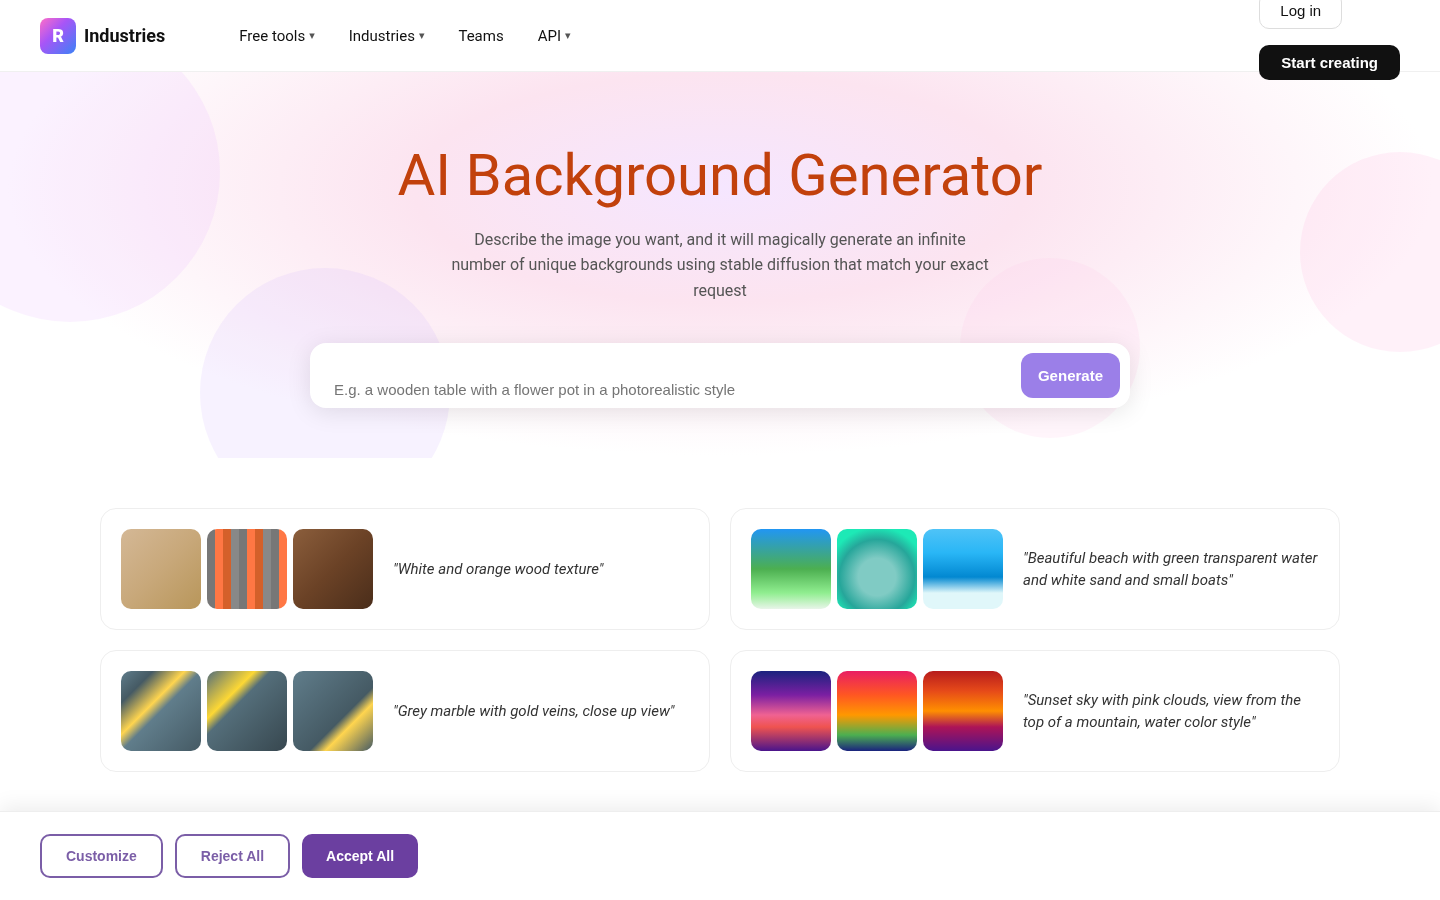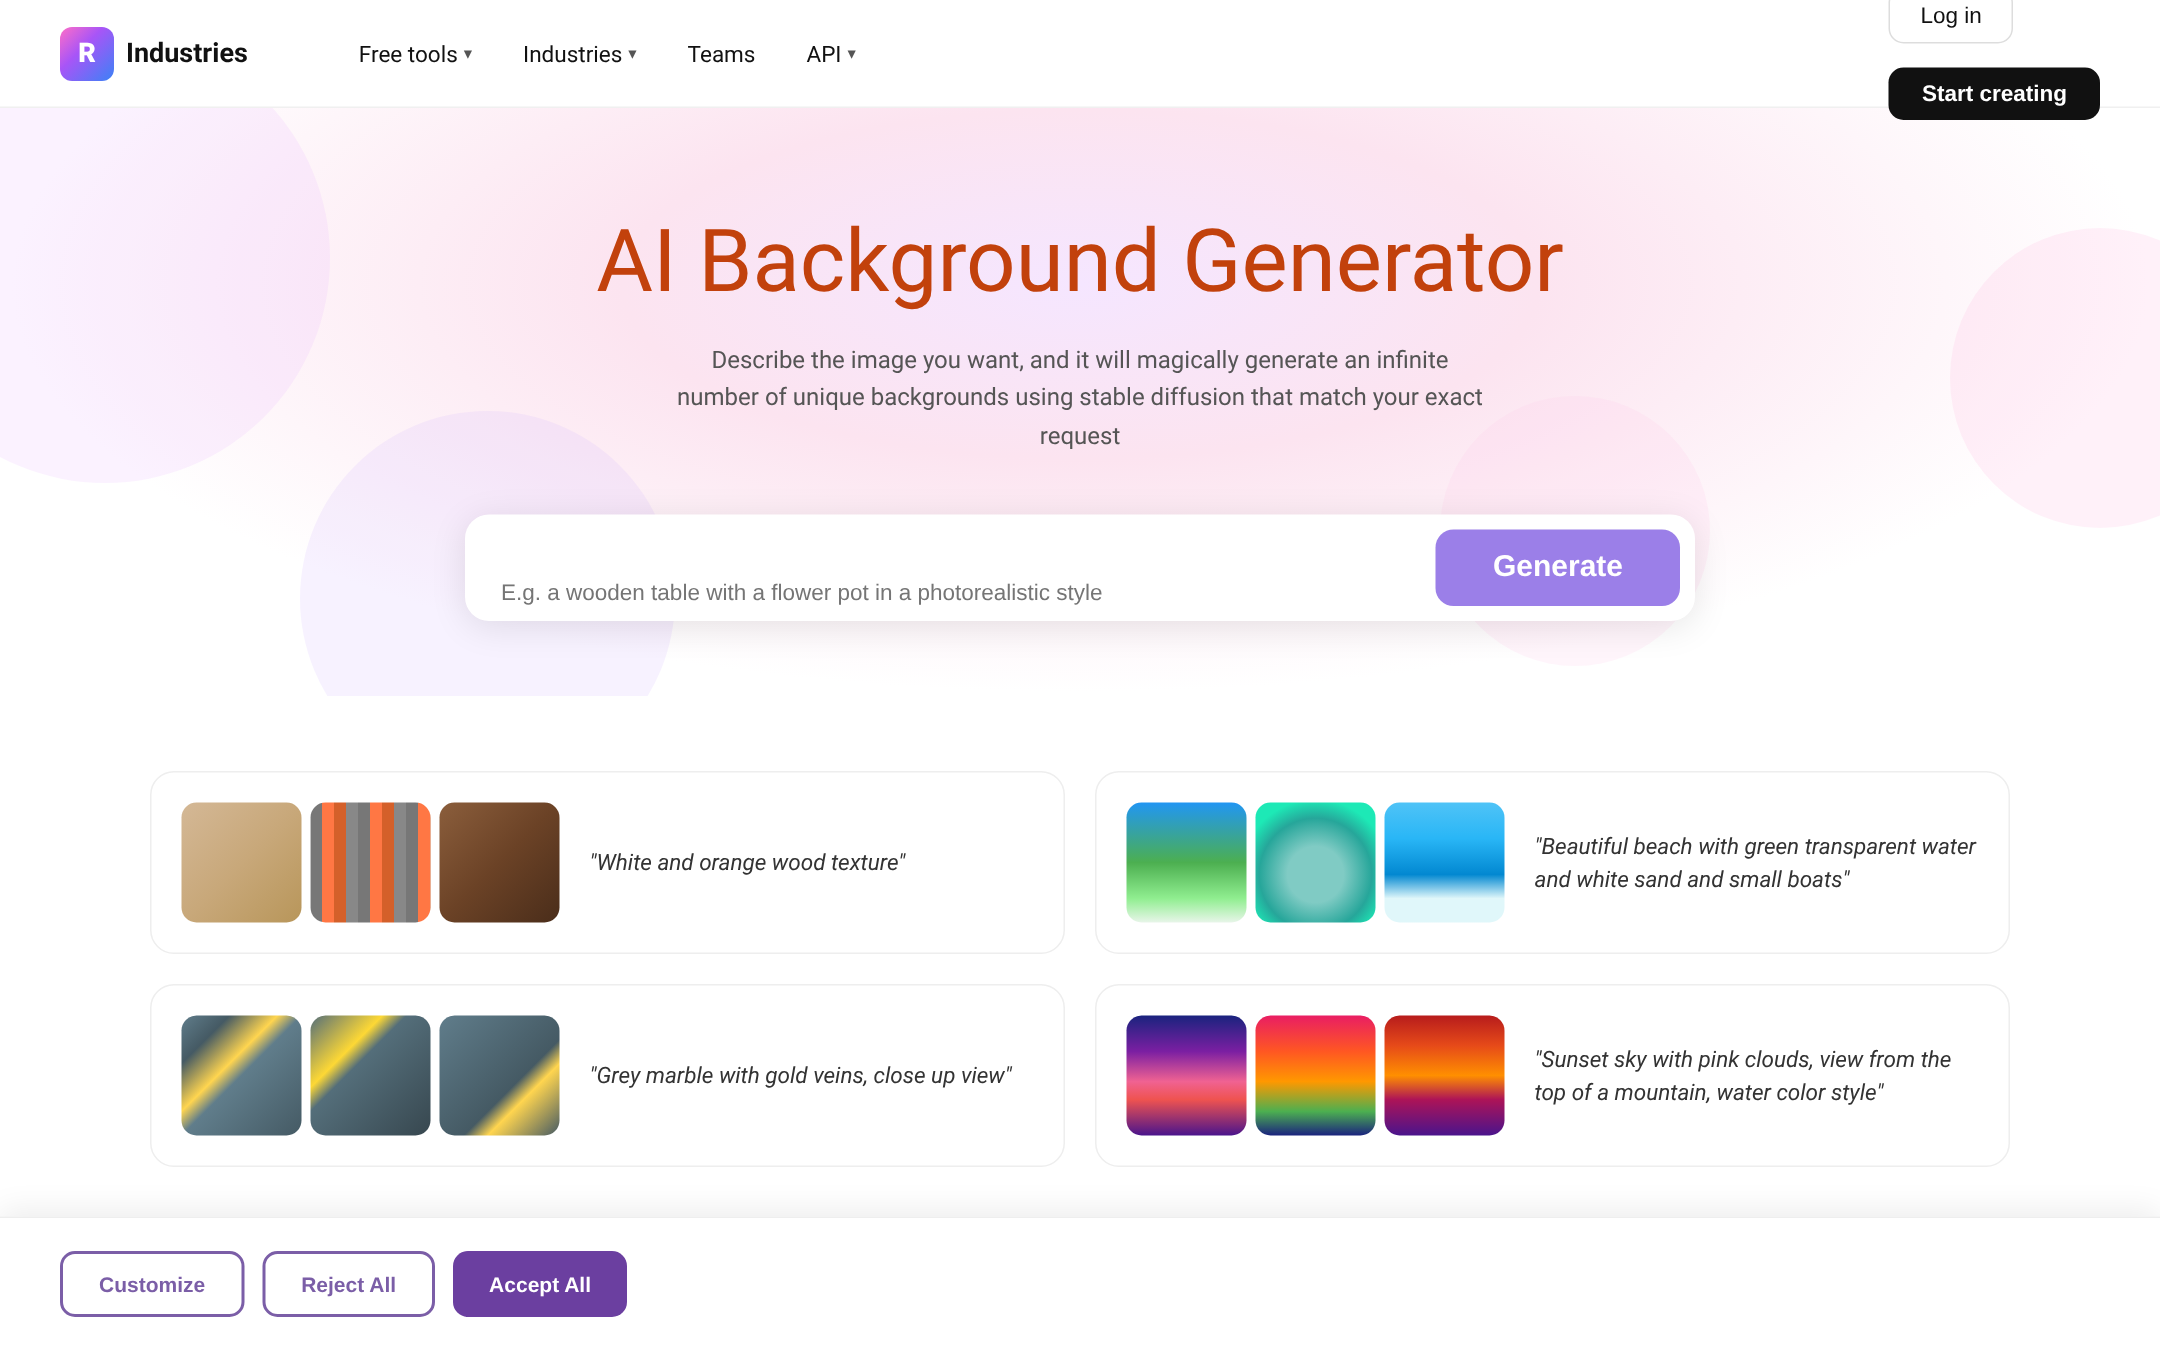--- a/index.html
+++ b/index.html
@@ -87,23 +87,23 @@
       box-shadow: 0 4px 24px rgba(0,0,0,0.10);
       padding: 10px 10px 10px 24px;
       position: relative; z-index: 1;
     }
     .search-input {
       flex: 1; border: none; outline: none;
       font-size: 15px; color: #888;
       background: transparent;
     }
     .btn-generate {
-      padding: 14px 38px; border-radius: 12px;
+      padding: 14px 17px; border-radius: 12px;
       background: #9b7fe8; color: #fff; border: none;
-      font-size: 20px; font-weight: 600; cursor: pointer;
+      font-size: 15px; font-weight: 600; cursor: pointer;
     }
 
     
     .gallery {
       padding: 50px 100px 0;
       display: grid;
       grid-template-columns: 1fr 1fr;
       gap: 20px;
     }
     .gallery-card {

